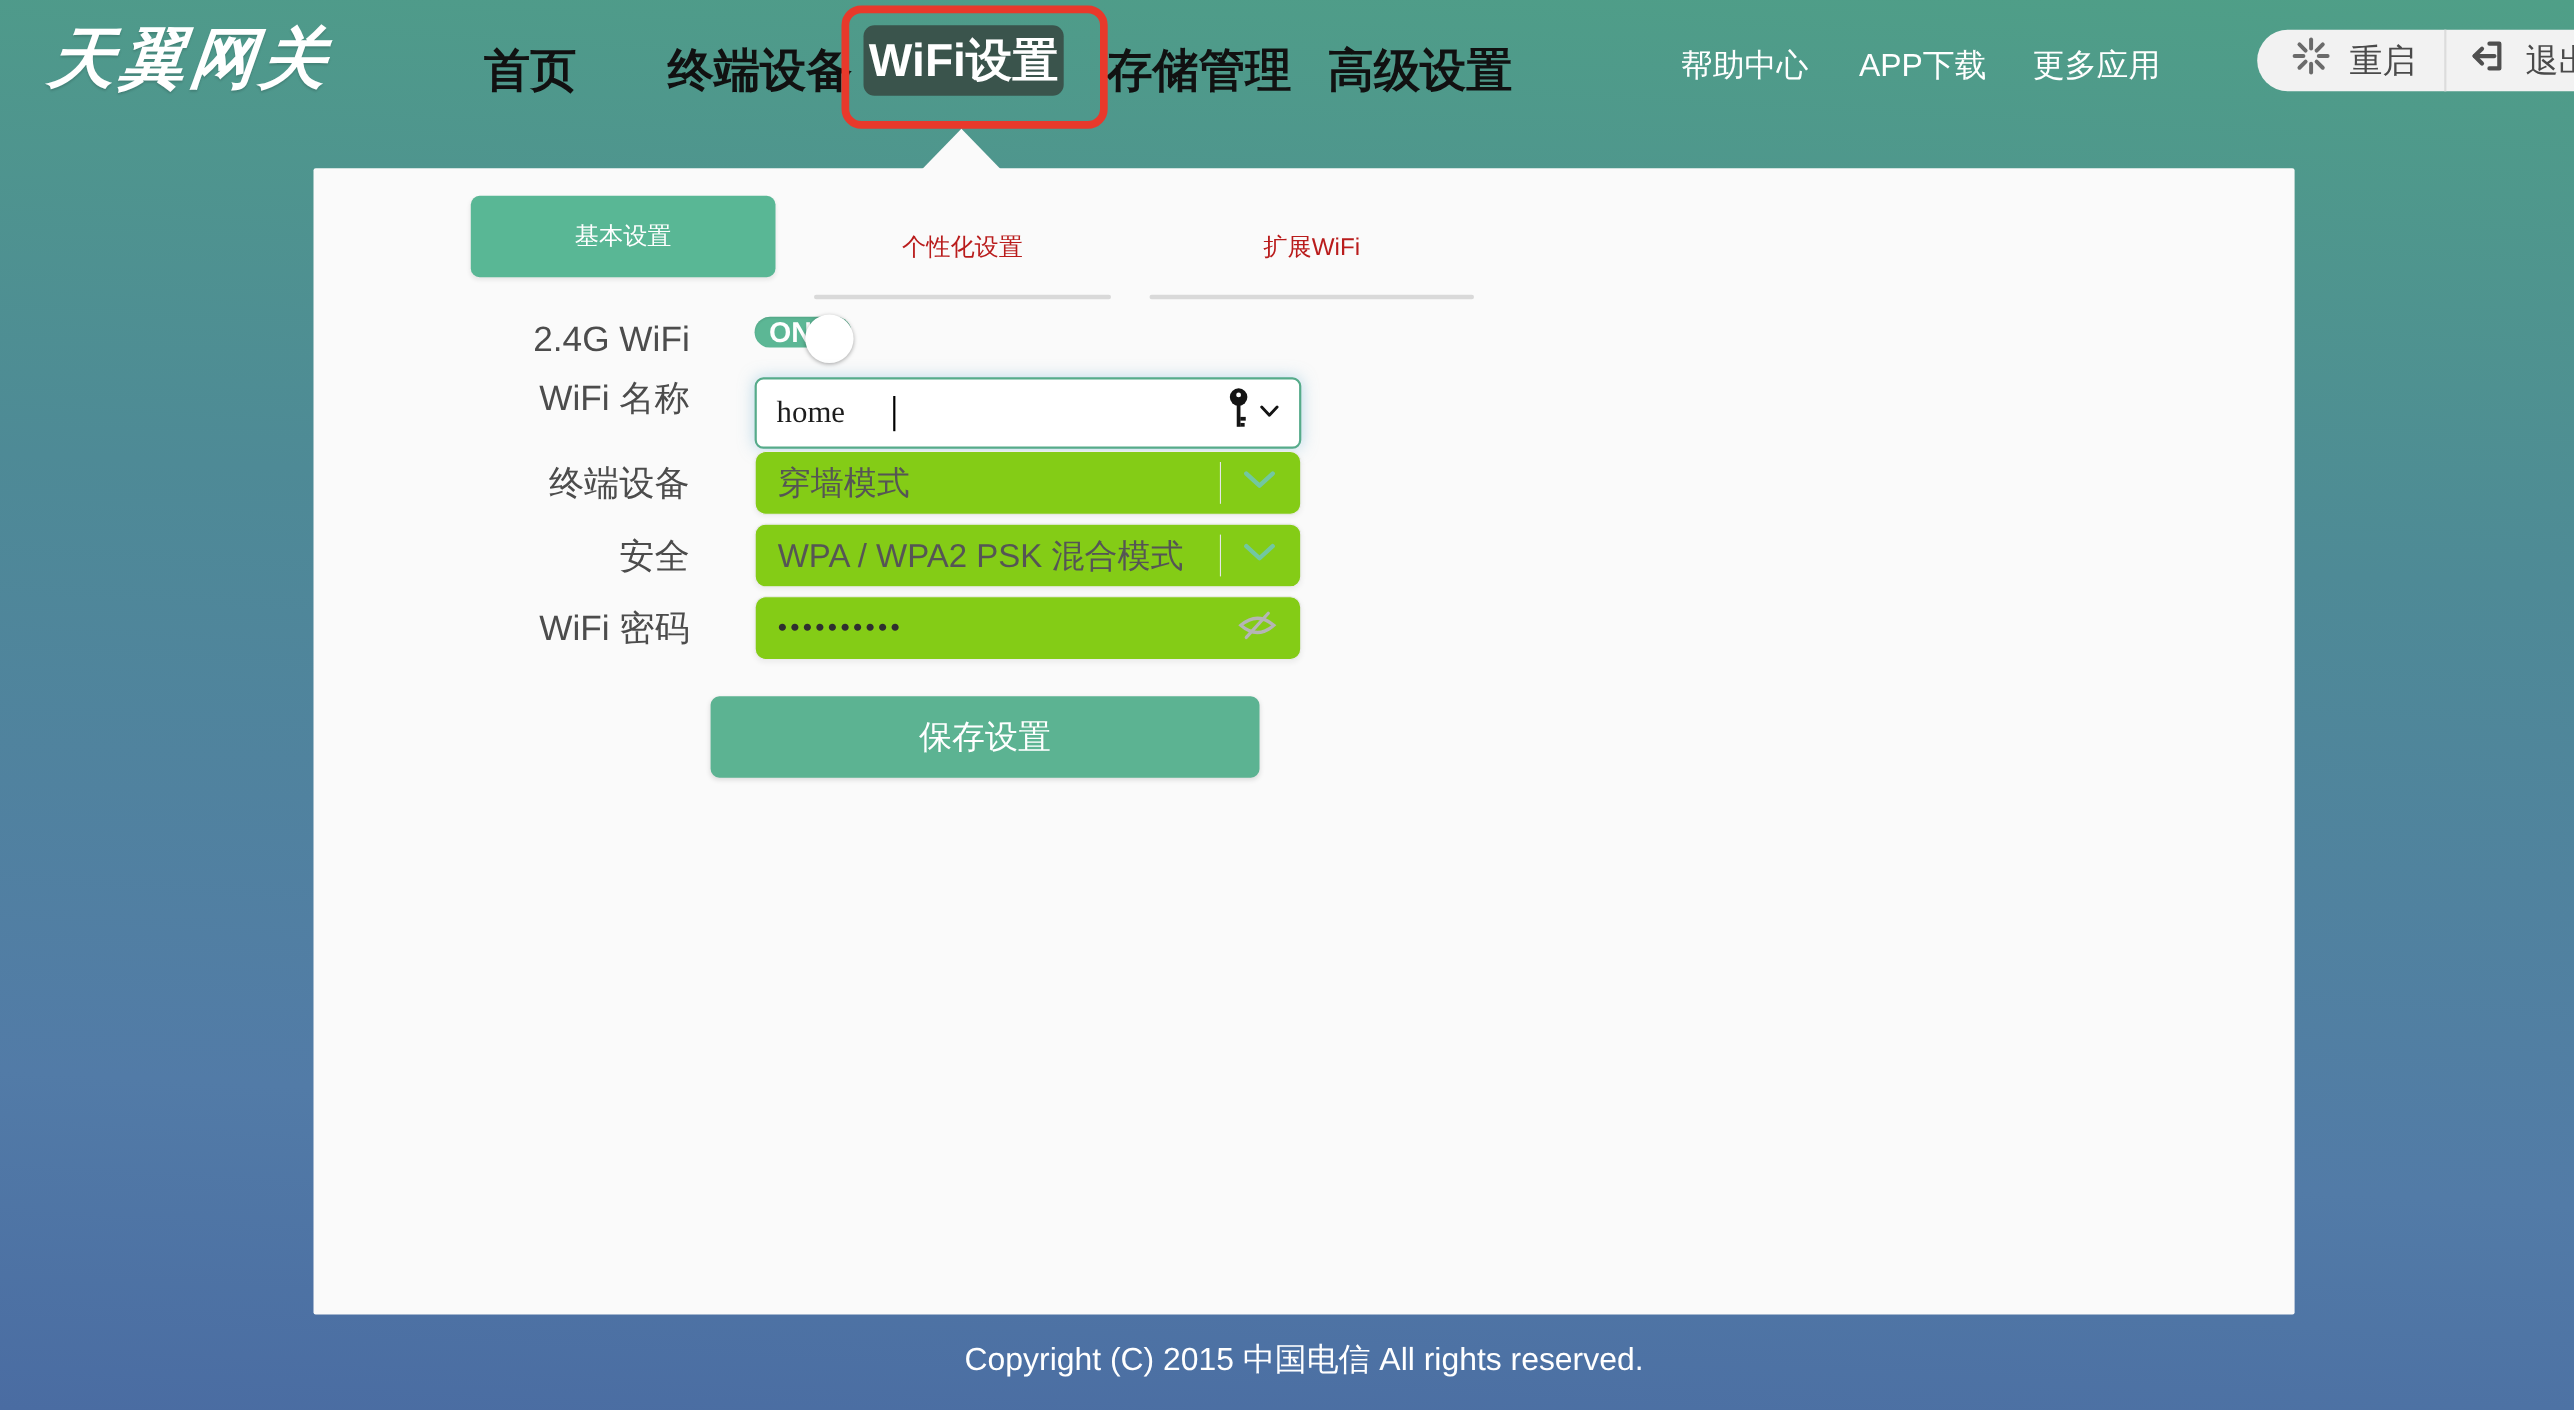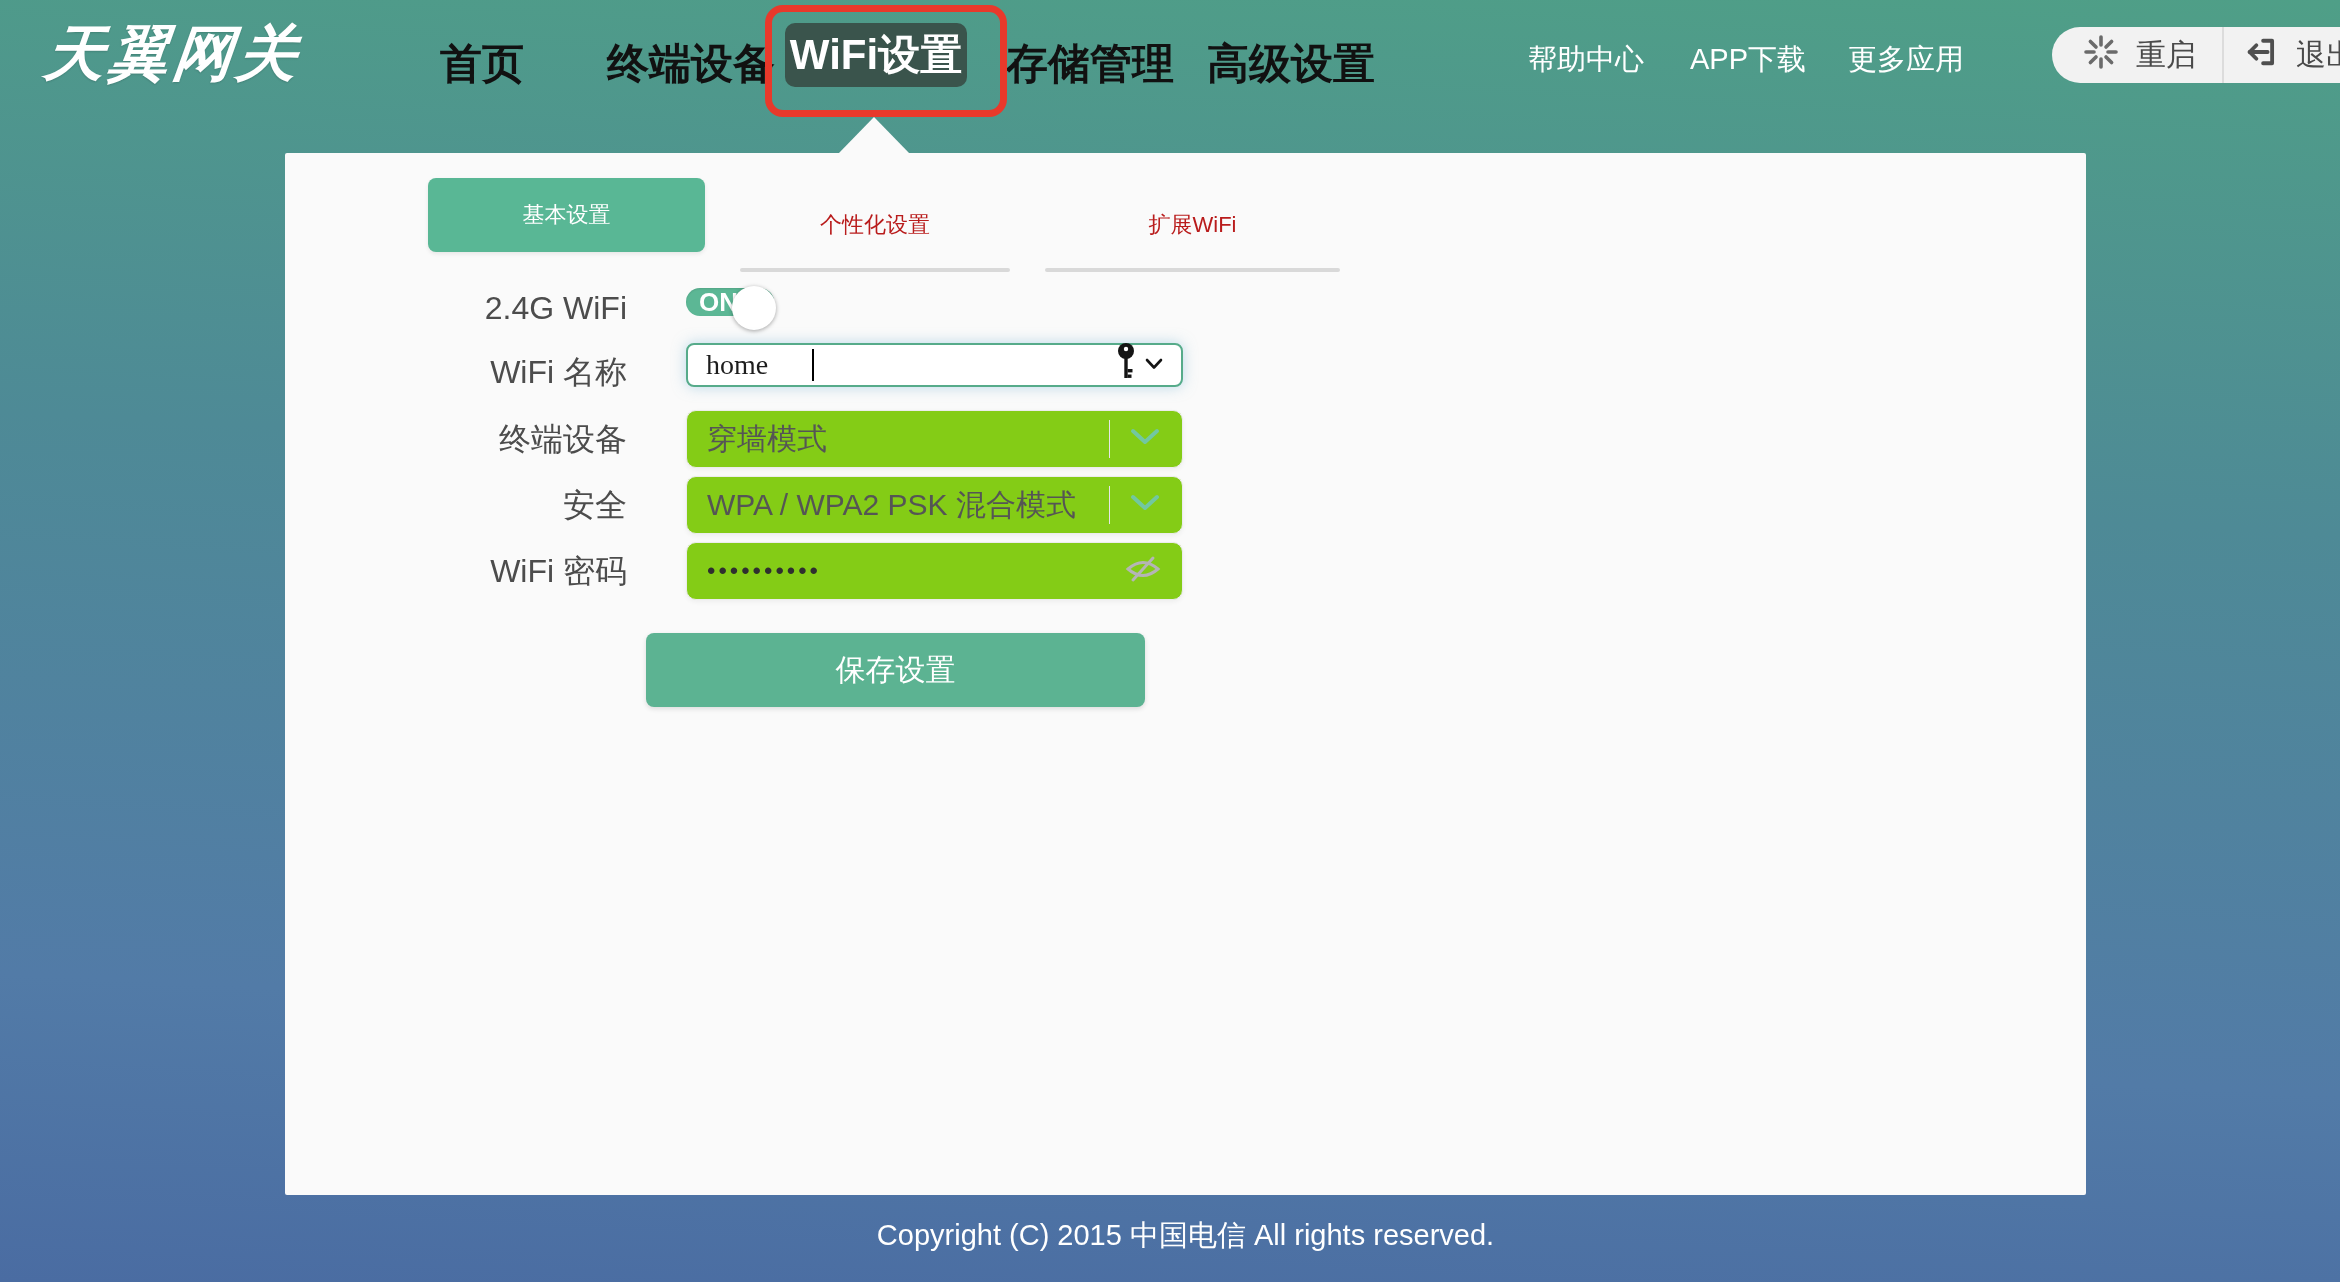--- a/index.html
+++ b/index.html
@@ -98,21 +98,21 @@
     position:absolute; left:13px; top:50%; transform:translateY(-50%);
     color:#fff; font-size:26px; font-weight:bold;
   }
   .toggle-knob {
     position:absolute; right:-2px; top:-2px; width:44px; height:44px;
     background:#fff; border-radius:50%; box-shadow:0 1px 4px rgba(0,0,0,.35);
   }
 
   
   .name-input {
-    height:44px; background:#ffffff; border:2px solid #56ab8a; border-radius:8px;
+    height:65px; background:#ffffff; border:2px solid #56ab8a; border-radius:8px;
     box-shadow:0 0 14px rgba(125,185,215,.5);
     display:flex; align-items:center; padding-left:18px; position:relative;
     cursor:text;
     gap:42px;
   }
   .name-value { font-family:"Liberation Serif","DejaVu Serif",serif; font-size:28px; color:#1d1d1d; }
   .caret { display:inline-block; width:2px; height:32px; background:#000; margin-left:2px; }
   .name-icons { position:absolute; right:18px; top:0; height:100%; display:flex; align-items:center; }
 
   
@@ -210,21 +210,21 @@
     </div>
 
     <div class="frm-label" style="top:134px; line-height:42px;">2.4G WiFi</div>
     <div class="ctrl" style="top:135px;">
       <div class="toggle">
         <span class="toggle-on-text">ON</span>
         <span class="toggle-knob"></span>
       </div>
     </div>
 
-    <div class="frm-label" style="top:190px; line-height:58px;">WiFi 名称</div>
+    <div class="frm-label" style="top:180px; line-height:58px;">WiFi 名称</div>
     <div class="ctrl" style="top:190px;">
       <div class="name-input">
         <span class="name-value">home</span>
         <span class="caret"></span>
         <span class="name-icons">
           <span style="margin-right:8px;">
             <svg width="22" height="42" viewBox="0 0 22 42">
               <circle cx="11" cy="9" r="8" fill="#141414"></circle>
               <circle cx="11" cy="7" r="2.2" fill="#ffffff"></circle>
               <rect x="9.3" y="16" width="3.4" height="20" fill="#141414"></rect>

